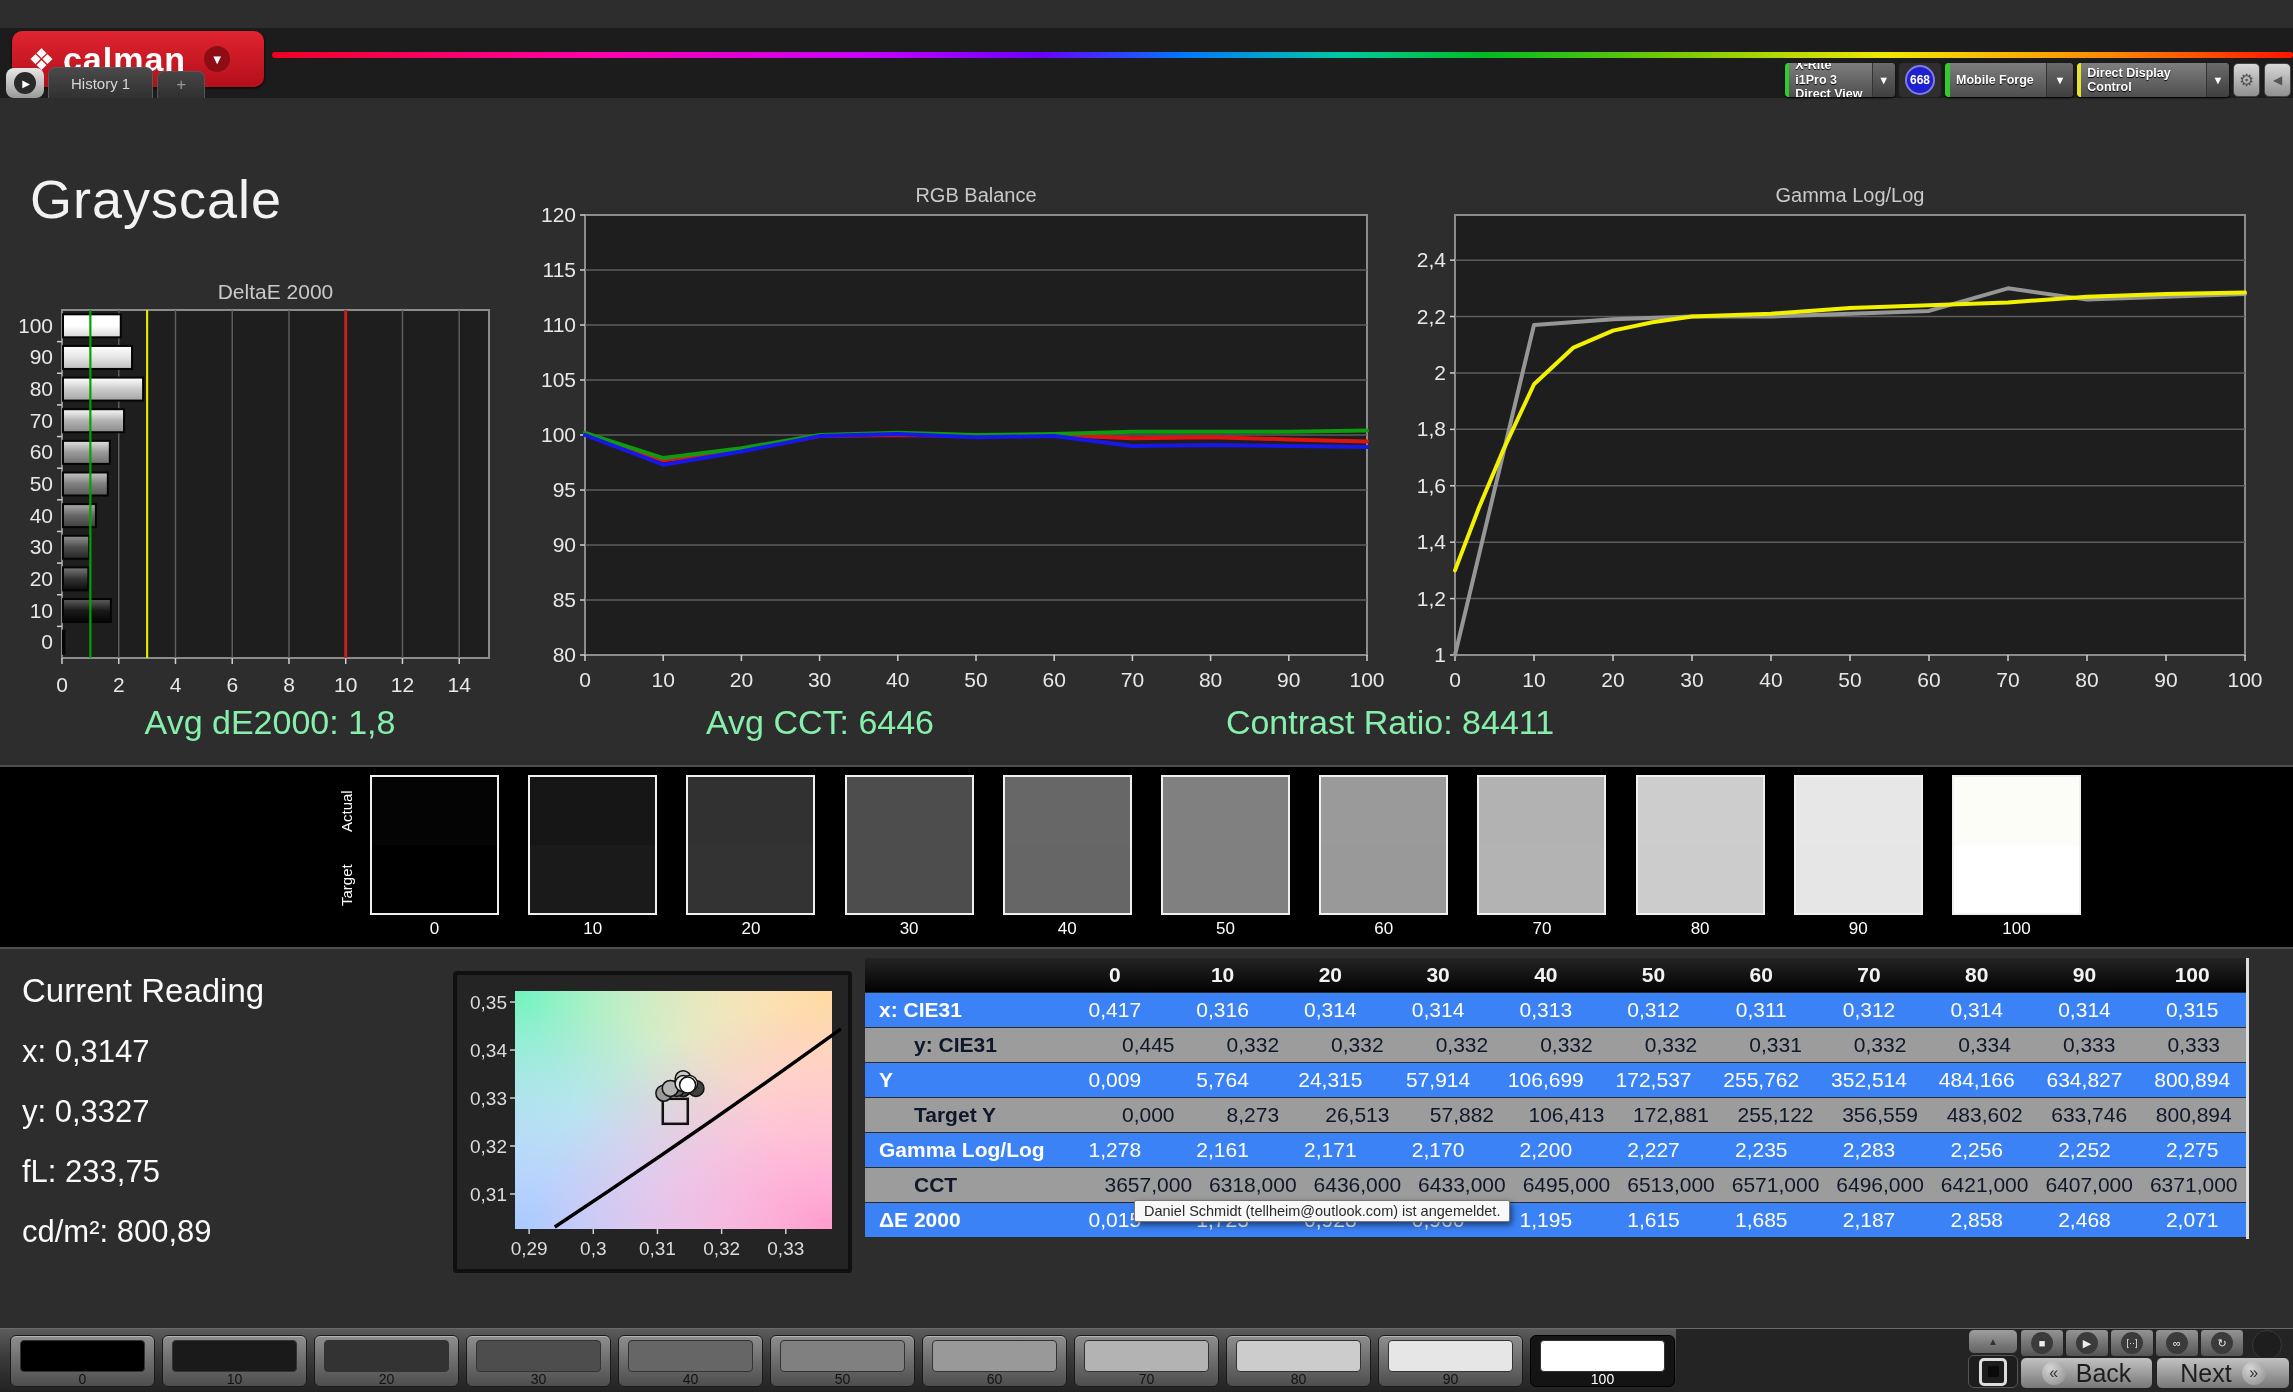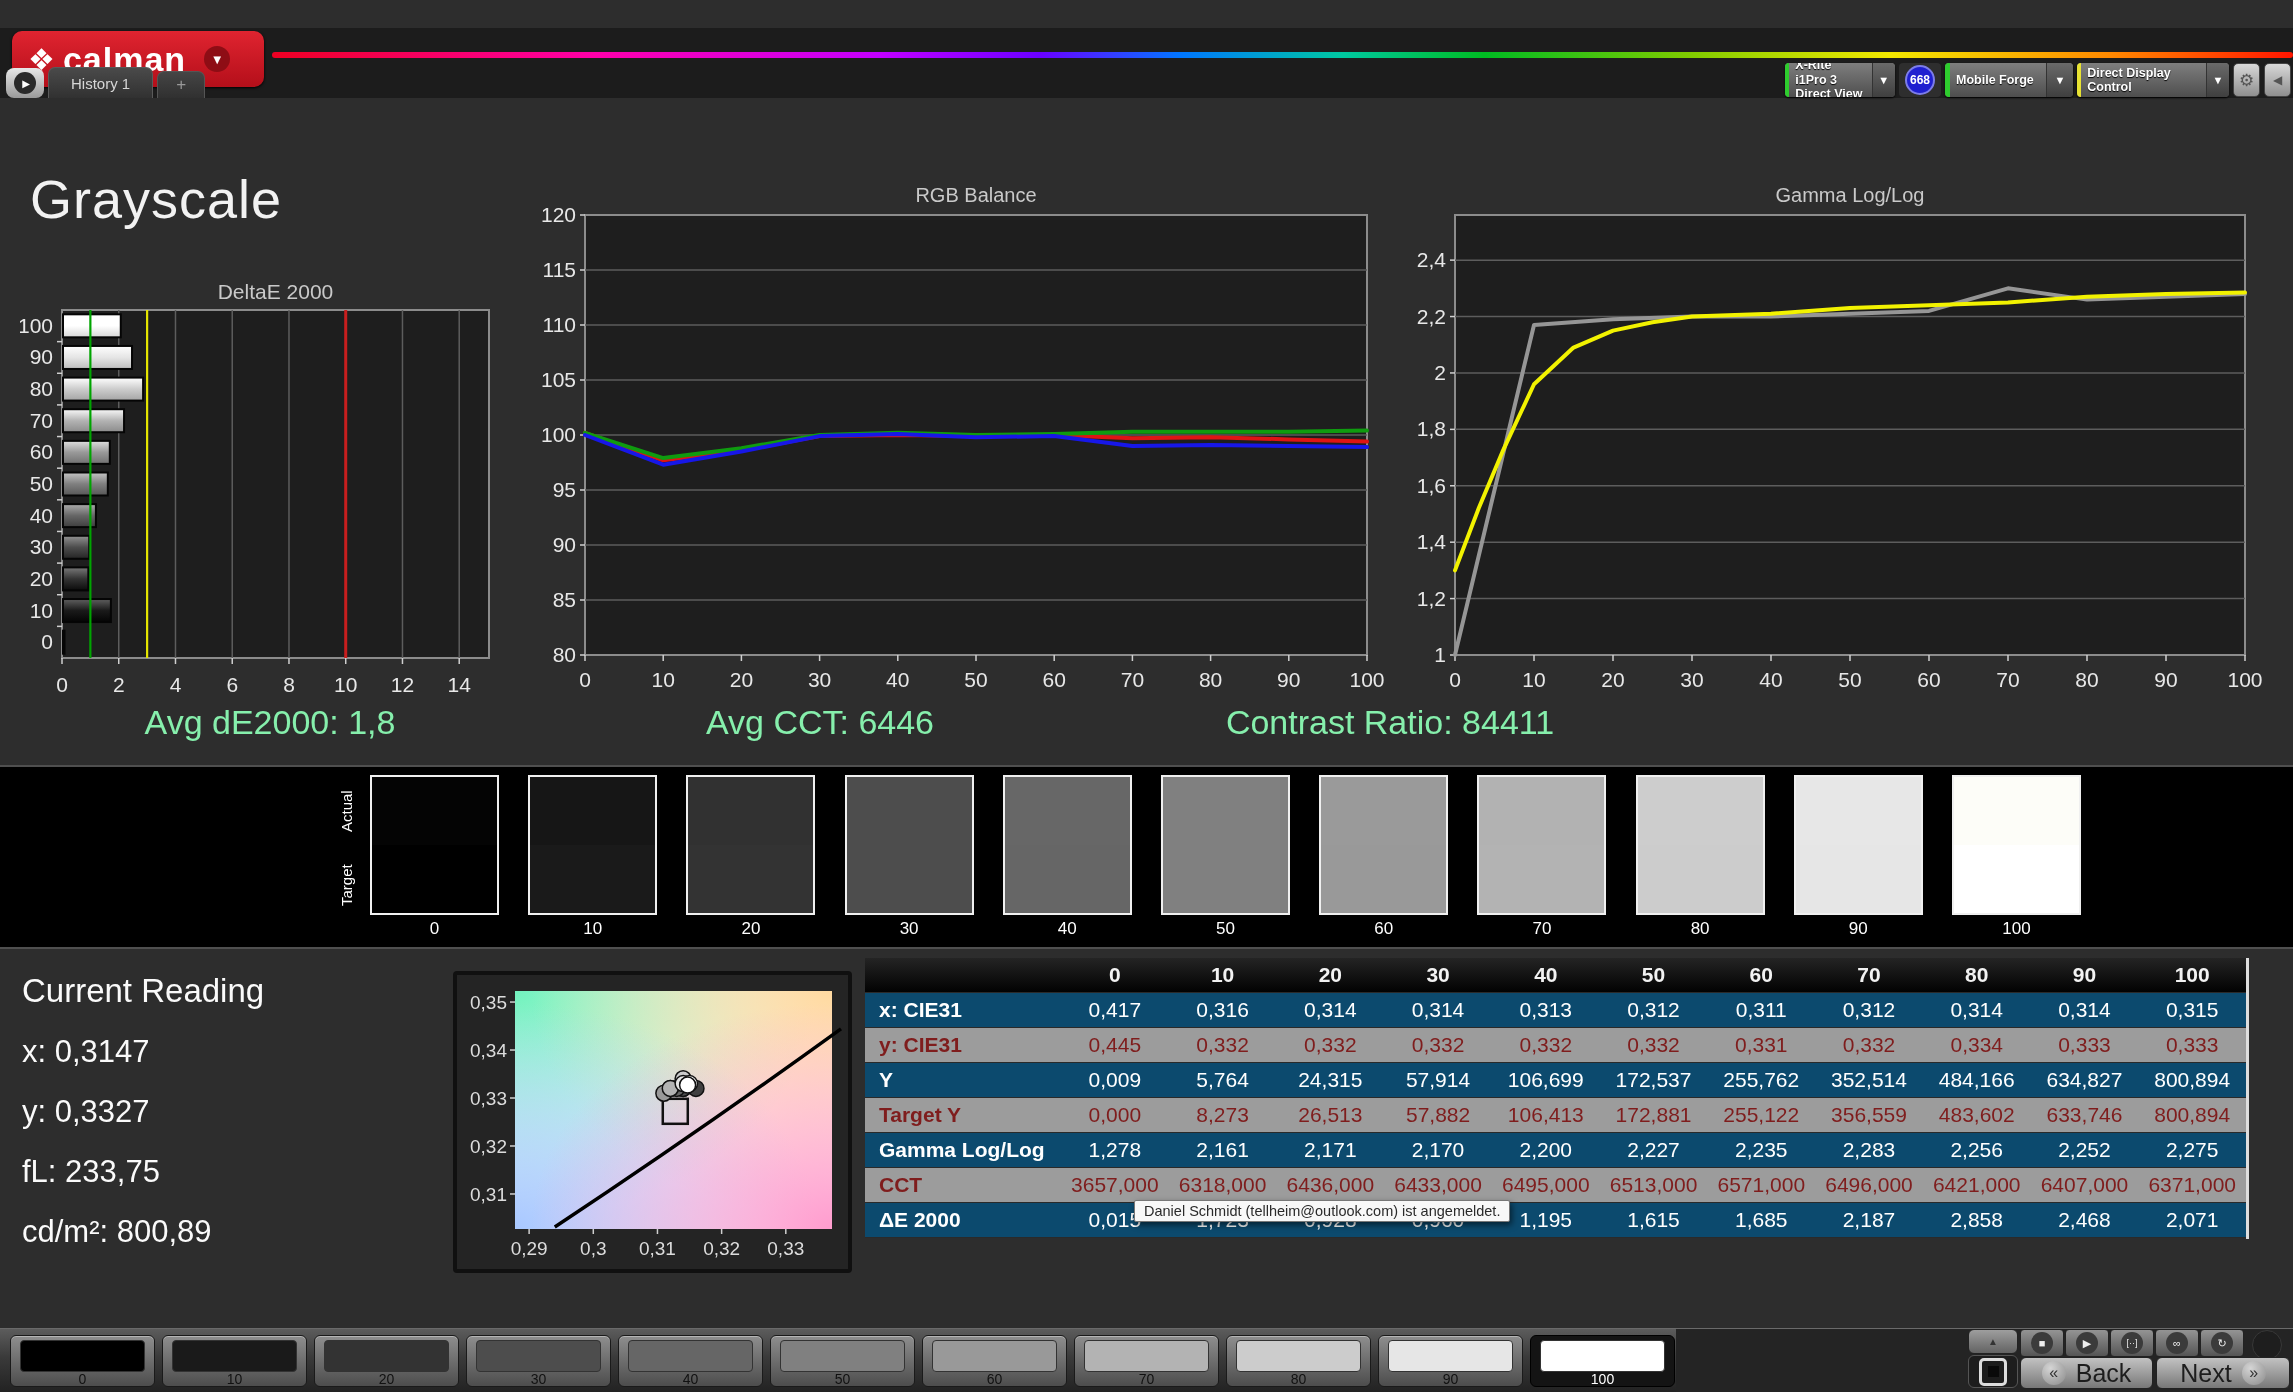--- a/index.html
+++ b/index.html
@@ -73,21 +73,21 @@
   .reading .rl{font-size:31px;margin-bottom:24px;}
 
   
   .ciebox{position:absolute;left:453px;top:971px;width:399px;height:302px;background:#242424;
           border:4px solid #101010;border-radius:4px;box-sizing:border-box;}
 
   
   #datatable{position:absolute;left:865px;top:958px;width:1381px;}
   .trow{display:flex;height:35px;align-items:center;border-bottom:1px solid #2a2a2a;box-sizing:border-box;}
   .thead{background:linear-gradient(#242424,#020202);color:#f2f2f2;font-weight:bold;}
-  .rdark{background:#0c4a6e;color:#fff;justify-content:center;} .rlight{background:#9c9c9c;color:#7f1d1d;}
+  .rdark{background:#3b82f6;color:#fff;} .rlight{background:#9c9c9c;color:#0f172a;padding-left:35px;}
   .tlabel{width:196px;padding-left:14px;font-weight:bold;font-size:21px;box-sizing:border-box;}
   .tcell{flex:1;text-align:center;font-size:21px;}
   .thead .tcell{font-size:21px;}
   .table-scroll{position:absolute;left:2246px;top:958px;width:3px;height:281px;background:#dedede;}
   .tooltip{position:absolute;left:1134px;top:1200px;background:#f8f8f8;border:1px solid #777;border-radius:2px;
            color:#2a2a2a;font-size:14.5px;padding:2px 9px;box-shadow:2px 3px 6px rgba(0,0,0,.55);z-index:5;white-space:nowrap;}
 
   
   .bottombar{position:absolute;left:0;top:1328px;width:2293px;height:64px;
              background:linear-gradient(#5c5c5c,#3a3a3a 45%,#222);border-top:1px solid #6a6a6a;box-sizing:border-box;}

